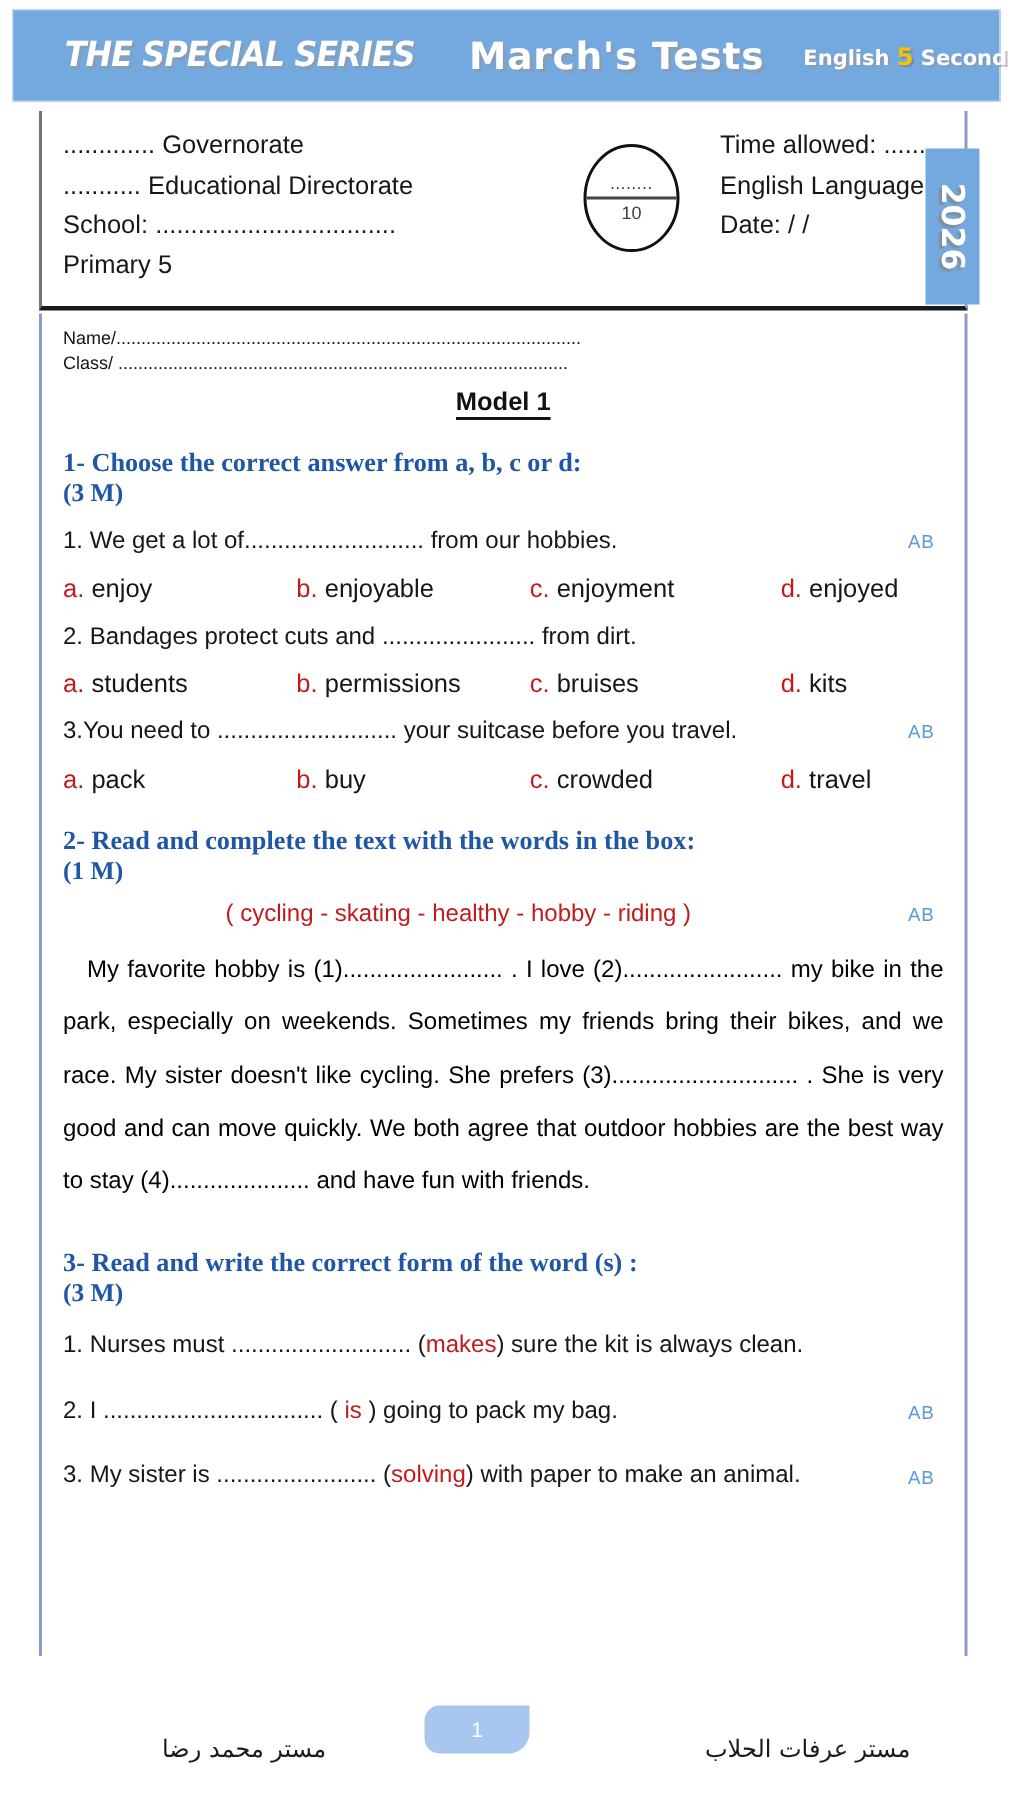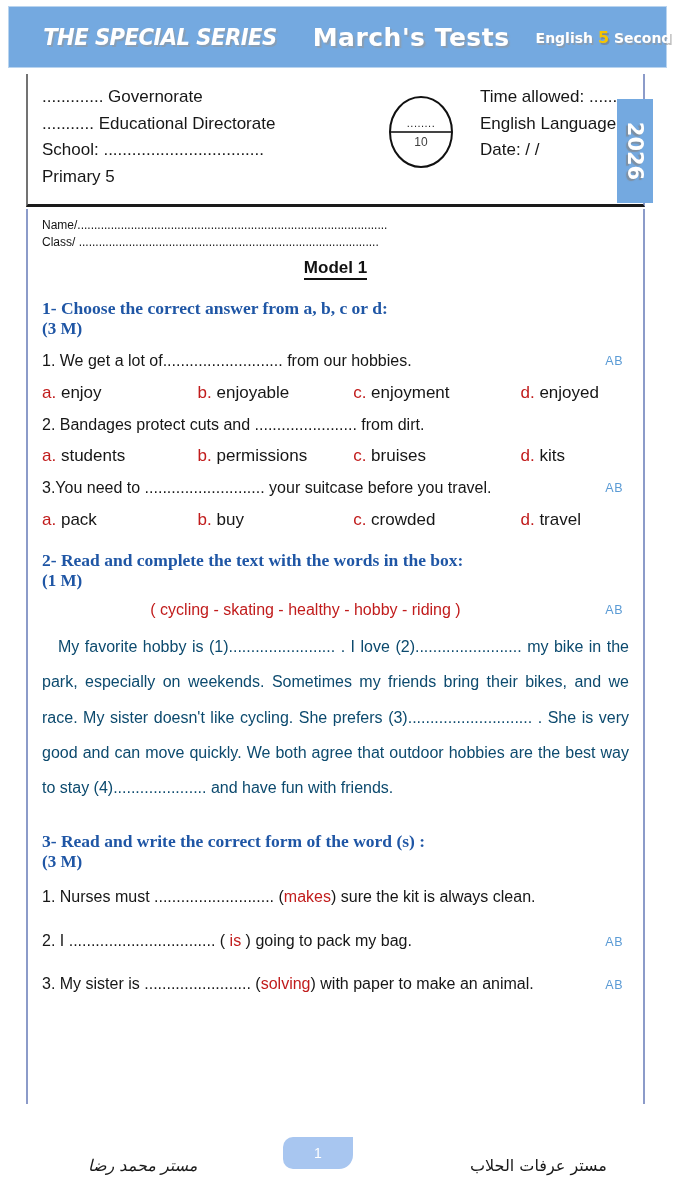--- a/index.html
+++ b/index.html
@@ -232,21 +232,21 @@
     text-align: center;
     margin-top: 10px;
     font-size: 16px;
     color: #c11c1c;
   }
   .wordbox .inner { padding-right: 60px; }
 
   .passage {
     margin-top: 10px;
     font-size: 16px;
-    color: #0c4a6e;
+    color: #000000;
     line-height: 2.2;
     text-align: justify;
     text-align-last: left;
   }
   .passage .indent { padding-left: 16px; }
 
   .fib {
     position: relative;
     font-size: 16px;
     color: #161616;
@@ -280,21 +280,21 @@
   }
   .sig {
     position: absolute;
     top: 28px;
     font-family: "DejaVu Sans", sans-serif;
     font-size: 16px;
     color: #1a1a1a;
     direction: rtl;
     white-space: nowrap;
   }
-  .sig-left { left: 88px; font-style: italic; }
+  .sig-left { left: 108px; }
   .sig-right { left: 470px; }
 </style>
 </head>
 <body>
 
 <div class="page">
 
   <div class="banner">
     <div class="banner-series">THE SPECIAL SERIES</div>
     <div class="banner-main">March's Tests</div>

